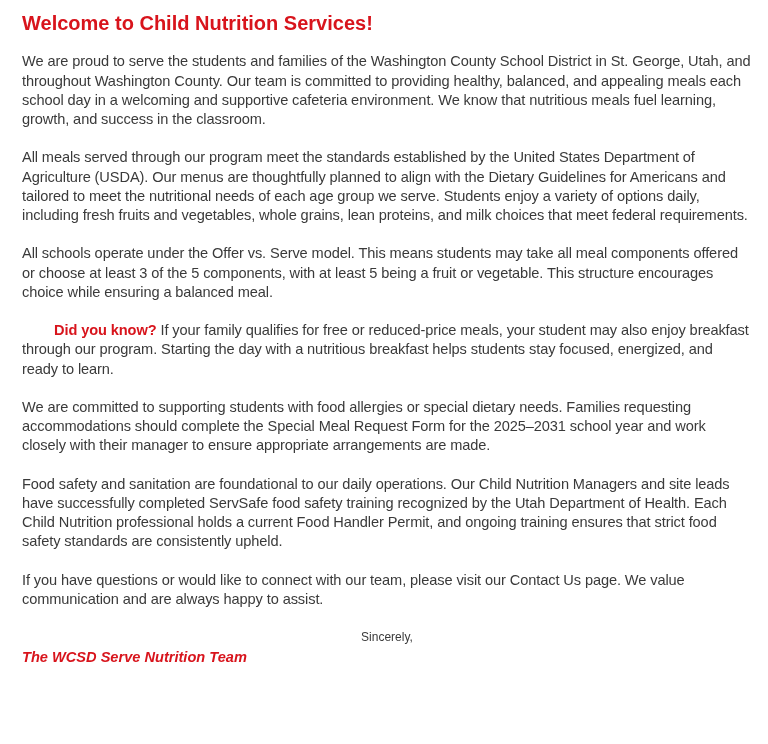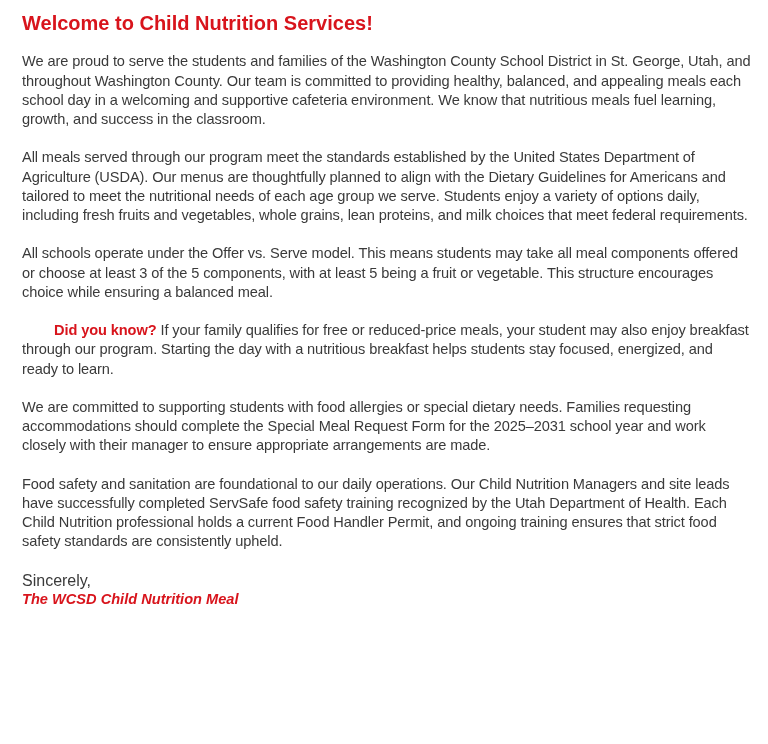--- a/index.html
+++ b/index.html
@@ -29,23 +29,24 @@
     }
     .title {
       font-size: 20px;
       line-height: 19.2px;
       font-weight: bold;
       margin: 0 0 19.2px 0;
     }
     .red { color: #d8141c; }
     .bold { font-weight: bold; margin-left: 32px; }
     .signoff {
-      font-size: 16px;
+      font-size: 12px;
       line-height: 19.2px;
       margin: 0;
+      text-align: center;
     }
     .signature {
       font-size: 14.6px;
       line-height: 19.2px;
       font-weight: bold;
       font-style: italic;
       margin: 0;
     }
   </style>
 </head>
@@ -59,17 +60,18 @@
   <p class="para">All meals served through our program meet the standards established by the United States Department of Agriculture (USDA). Our menus are thoughtfully planned to align with the Dietary Guidelines for Americans and tailored to meet the nutritional needs of each age group we serve. Students enjoy a variety of options daily, including fresh fruits and vegetables, whole grains, lean proteins, and milk choices that meet federal requirements.</p>
 
   <p class="para">All schools operate under the Offer vs. Serve model. This means students may take all meal components offered or choose at least 3 of the 5 components, with at least 5 being a fruit or vegetable. This structure encourages choice while ensuring a balanced meal.</p>
 
   <p class="para"><span class="red bold">Did you know?</span><span> If your family qualifies for free or reduced-price meals, your student may also enjoy breakfast through our program. Starting the day with a nutritious breakfast helps students stay focused, energized, and ready to learn.</span></p>
 
   <p class="para">We are committed to supporting students with food allergies or special dietary needs. Families requesting accommodations should complete the Special Meal Request Form for the 2025–2031 school year and work closely with their manager to ensure appropriate arrangements are made.</p>
 
   <p class="para">Food safety and sanitation are foundational to our daily operations. Our Child Nutrition Managers and site leads have successfully completed ServSafe food safety training recognized by the Utah Department of Health. Each Child Nutrition professional holds a current Food Handler Permit, and ongoing training ensures that strict food safety standards are consistently upheld.</p>
 
+  <p class="para">If you have questions or would like to connect with our team, please visit our Contact Us page. We value communication and are always happy to assist.</p>
 
 
   <p class="signoff">Sincerely,</p>
-  <p class="signature red">The WCSD Child Nutrition Meal</p>
+  <p class="signature red">The WCSD Serve Nutrition Team</p>
 </div>
 
 </body></html>

